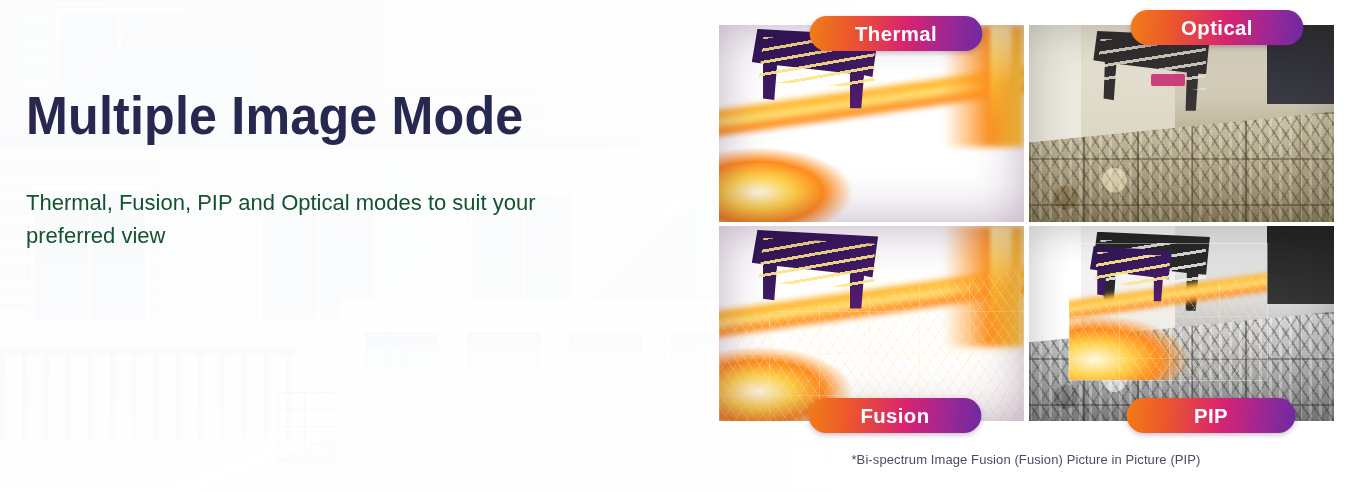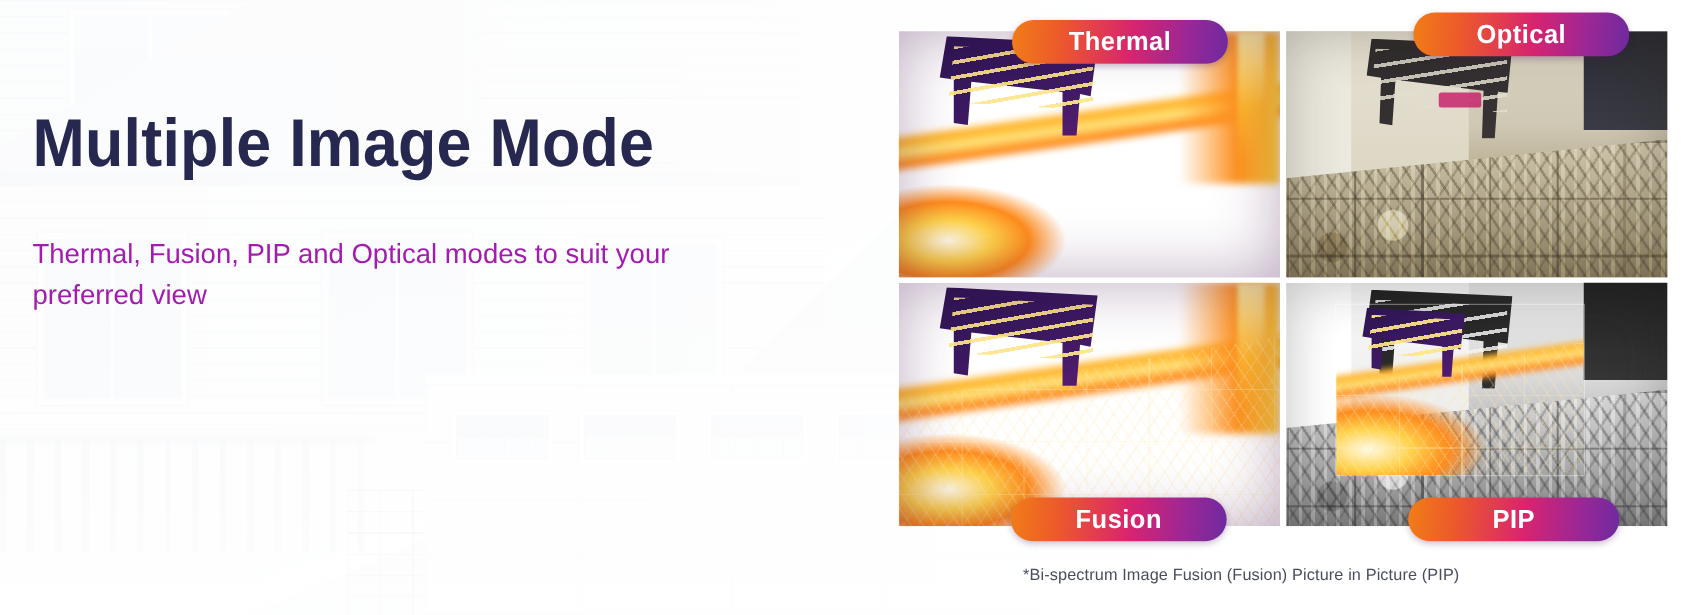--- a/index.html
+++ b/index.html
@@ -57,21 +57,21 @@
   .h-fade2{position:absolute;inset:0;background:linear-gradient(to bottom,rgba(255,255,255,.35),rgba(255,255,255,.10) 45%,rgba(255,255,255,.55));}
 
   
   #copy{position:absolute;left:26px;top:84px;width:640px;}
   #page-title{
     margin:0;font-size:54px;line-height:62px;font-weight:700;letter-spacing:.2px;
     color:#262850;font-family:"Liberation Sans", sans-serif;
     transform:scaleX(.93);transform-origin:left center;white-space:nowrap;
   }
   #subtitle{
-    margin:40px 0 16px 0;font-size:22px;line-height:33px;font-weight:400;color:#a21caf;
+    margin:40px 0 16px 0;font-size:22px;line-height:33px;font-weight:400;color:#14532d;
     max-width:520px;
   }
 
   
   #mode-grid{
     position:absolute;left:719px;top:25px;width:614px;height:399px;
     display:grid;grid-template-columns:305px 305px;grid-template-rows:197px 195px;
     gap:4px 5px;background:#ffffff;
   }
   .tile{position:relative;overflow:hidden;}
@@ -156,21 +156,21 @@
     transform:scaleX(.97);transform-origin:center;
     white-space:nowrap;
   }
   #pill-thermal{left:807px;top:16px;}
   #pill-optical{left:1128px;top:10px;}
   #pill-fusion{left:806px;top:398px;}
   #pill-pip{left:1124px;top:398px;min-width:122px;}
 
   
   #footnote{
-    position:absolute;left:686px;top:452px;width:614px;text-align:center;
+    position:absolute;left:719px;top:452px;width:614px;text-align:center;
     font-size:13px;color:#4a4d5e;font-weight:400;letter-spacing:.1px;
   }
 </style>
 </head>
 <body>
 
 <div id="bg-house">
   <div class="wash"></div>
   <div class="h-upperwall">
     <div class="h-siding"></div>

